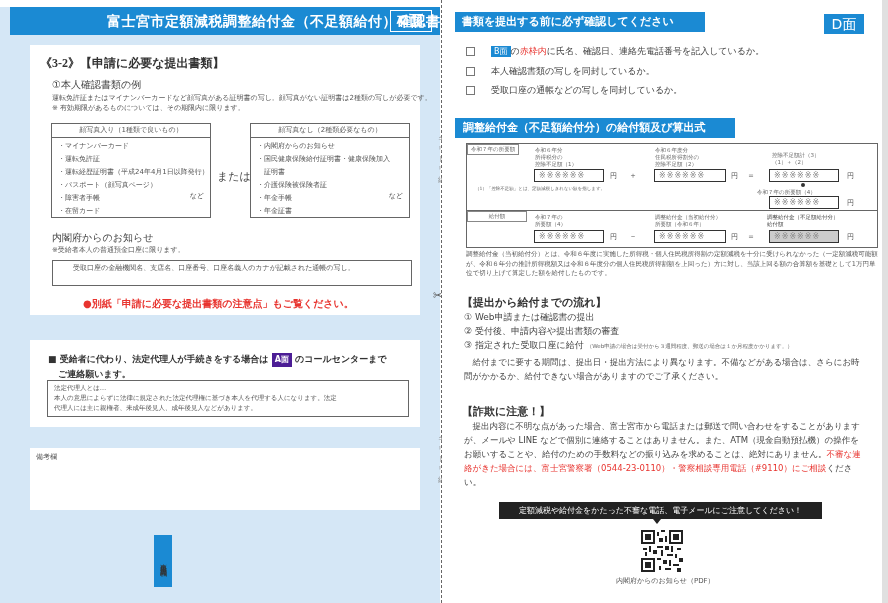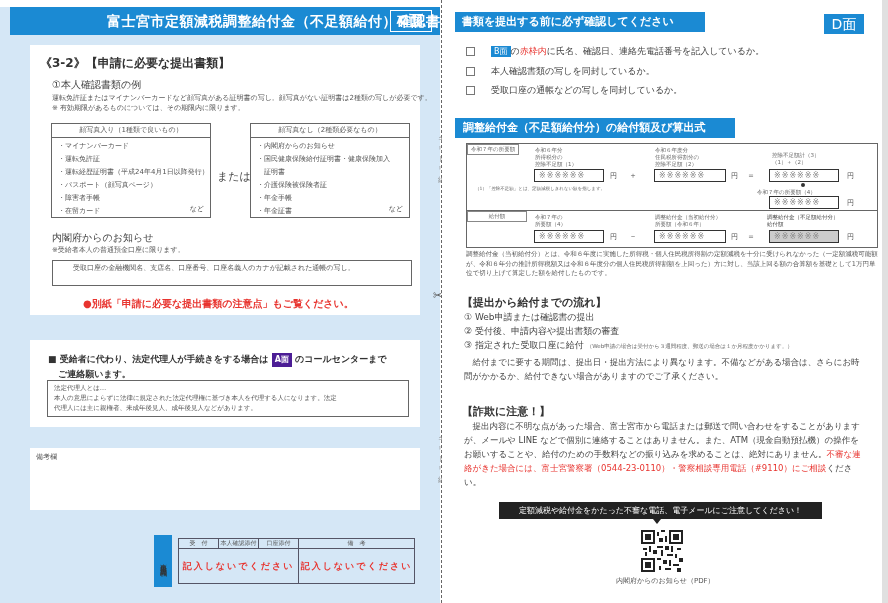--- a/index.html
+++ b/index.html
@@ -8,29 +8,29 @@
 
   
   .left-page { position: absolute; left: 0; top: 0; width: 440px; height: 603px; background: #d5e7f6; }
   .left-top-white { position: absolute; left: 0; top: 0; width: 440px; height: 7px; background: #fff; }
   .c-header { position: absolute; left: 10px; top: 7px; width: 430px; height: 28px; background: #1b8ad3; }
   .c-title { position: absolute; left: 55px; top: 6px; font-size: 14px; font-weight: bold; color: #fff; letter-spacing: 0.5px; white-space: nowrap; margin-left: 42px; }
   .c-badge { position: absolute; left: 380px; top: 3px; width: 42px; height: 22px; border: 1.5px solid #fff; color: #fff; font-size: 14px; font-weight: bold; text-align: center; line-height: 19px; }
 
   .card { position: absolute; background: #fff; }
   .card1 { left: 30px; top: 45px; width: 390px; height: 270px; }
-  .sec-title { position: absolute; left: 10px; top: 22px; font-size: 12px; font-weight: bold; color: #333; white-space: nowrap; }
+  .sec-title { position: absolute; left: 10px; top: 22px; font-size: 12px; font-weight: bold; color: #333; white-space: nowrap; font-family: Liberation Serif, serif; }
   .sub-title { position: absolute; font-size: 10px; color: #444; white-space: nowrap; }
   .small { position: absolute; font-size: 7px; color: #555; white-space: nowrap; }
 
   .idbox { position: absolute; border: 1px solid #666; background: #fff; }
   .idbox-head { height: 14px; border-bottom: 1px solid #666; text-align: center; font-size: 7px; line-height: 13px; color: #555; }
   .idbox ul { list-style: none; padding: 2px 6px; }
   .idbox li { font-size: 7px; line-height: 13px; color: #555; white-space: nowrap; position: relative; }
-  .nado { position: absolute; right: 6px; bottom: 3px; font-size: 7px; color: #555; }
+  .nado { position: absolute; right: 6px; bottom: 16px; font-size: 7px; color: #555; }
   .mata { position: absolute; left: 230px; top: 173px; font-size: 11px; color: #444; }
 
   .acct-box { position: absolute; left: 20px; top: 262px; width: 390px; height: 26px; border: 1px solid #666; }
   .acct-box div { font-size: 7px; color: #555; padding-left: 20px; line-height: 11px; white-space: nowrap; }
   .red-note { position: absolute; left: 20px; top: 299px; font-size: 10px; font-weight: bold; color: #e8342f; white-space: nowrap; margin-left: 33px; }
 
   .card2 { left: 30px; top: 340px; width: 390px; height: 87px; }
   .proxy-text { position: absolute; left: 18px; top: 12px; font-size: 9px; font-weight: bold; color: #333; line-height: 14px; white-space: nowrap; }
   .a-badge { display: inline-block; background: #4c1d95; color: #fff; padding: 0 3px; font-size: 8px; }
   .proxy-box { position: absolute; left: 17px; top: 40px; width: 362px; height: 37px; border: 1px solid #666; padding: 2px 6px; }
@@ -146,34 +146,20 @@
       <div>本人の意思によらずに法律に規定された法定代理権に基づき本人を代理する人になります。法定</div>
       <div>代理人には主に親権者、未成年後見人、成年後見人などがあります。</div>
     </div>
   </div>
 
   <div class="card card3">
     <span class="memo-label">備考欄</span>
   </div>
 
   <div class="office-tag">事務担当記入欄</div>
-  <table class="office-table">
-    <tbody>
-        <tr class="h">
-      <td style="width:40px;">受　付</td>
-      <td style="width:40px;">本人確認添付</td>
-      <td style="width:40px;">口座添付</td>
-      <td>備　考</td>
-    </tr>
-    <tr>
-      <td colspan="3"><span class="red-ph">記入しないでください</span></td>
-      <td><span class="red-ph">記入しないでください</span></td>
-    </tr>
-  </tbody>
-    </table>
 </div>
 
 <div class="cut-line"></div>
 <div class="cut-label" style="top:130px;">キリトリ線</div>
 <div class="scissors">✂</div>
 <div class="cut-label" style="top:430px;">キリトリ線</div>
 
 <div class="right-page">
   <div class="right-edge"></div>
   <div class="d-check-title">書類を提出する前に必ず確認してください</div>

